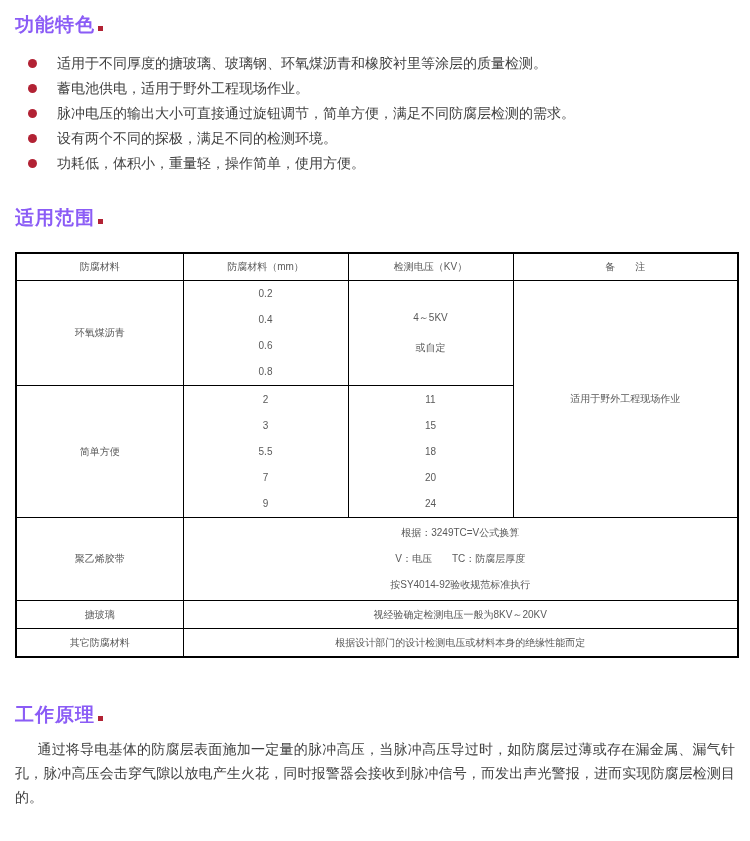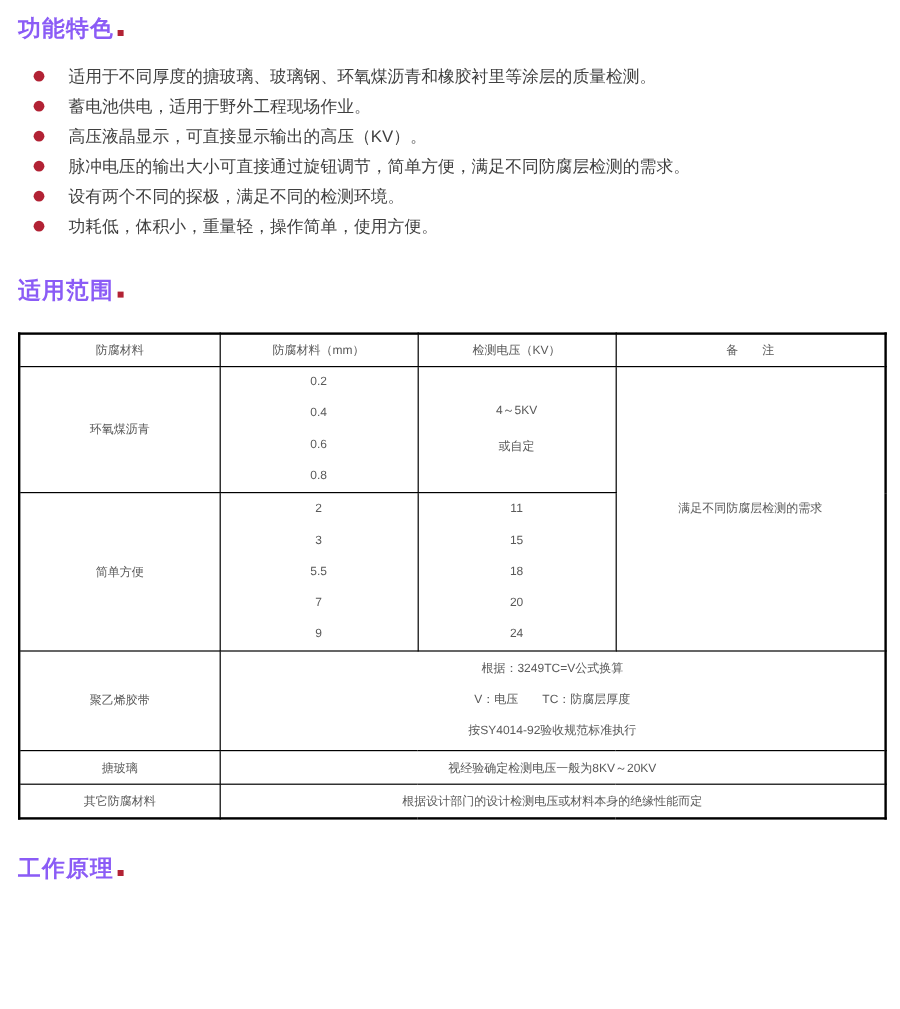--- a/index.html
+++ b/index.html
@@ -38,37 +38,36 @@
   }
   th.h{height:26px;}
   tr.r-epoxy td{height:104px;}
   tr.r-petro td{height:131px;}
   tr.r-poly td{height:82px;}
   tr.r-enamel td{height:27px;}
   tr.r-other td{height:27px;}
   .lines div{line-height:26px;}
   .lines-wide div{line-height:30px;}
 
-  .principle-title{margin-top:29px;}
+  .principle-title{margin-top:44px;}
   .principle-text{
     margin:9px 0 0 0;font-size:14px;line-height:24px;color:#3F3F3F;
     text-indent:1.6em;text-align:justify;
   }
 </style>
 </head>
 <body>
 
 <div class="page">
 
   <h2 class="sec-title">功能特色</h2>
 
   <ul class="features">
     <li>适用于不同厚度的搪玻璃、玻璃钢、环氧煤沥青和橡胶衬里等涂层的质量检测。</li>
     <li>蓄电池供电，适用于野外工程现场作业。</li>
-    <li>高压液晶显示，可直接显示输出的高压（KV）。</li>
     <li>脉冲电压的输出大小可直接通过旋钮调节，简单方便，满足不同防腐层检测的需求。</li>
     <li>设有两个不同的探极，满足不同的检测环境。</li>
     <li>功耗低，体积小，重量轻，操作简单，使用方便。</li>
   </ul>
 
   <h2 class="sec-title scope-title">适用范围</h2>
 
   <table class="spec">
     <colgroup>
       <col style="width:167px">
@@ -92,21 +91,21 @@
           <div>0.6</div>
           <div>0.8</div>
         </div>
       </td>
       <td>
         <div class="lines-wide">
           <div>4～5KV</div>
           <div>或自定</div>
         </div>
       </td>
-      <td rowspan="2">满足不同防腐层检测的需求</td>
+      <td rowspan="2">适用于野外工程现场作业</td>
     </tr>
     <tr class="r-petro">
       <td>简单方便</td>
       <td>
         <div class="lines">
           <div>2</div>
           <div>3</div>
           <div>5.5</div>
           <div>7</div>
           <div>9</div>
@@ -137,14 +136,15 @@
       <td colspan="3">视经验确定检测电压一般为8KV～20KV</td>
     </tr>
     <tr class="r-other">
       <td>其它防腐材料</td>
       <td colspan="3">根据设计部门的设计检测电压或材料本身的绝缘性能而定</td>
     </tr>
   </tbody>
     </table>
 
   <h2 class="sec-title principle-title">工作原理</h2>
+  <p class="principle-text">通过将导电基体的防腐层表面施加一定量的脉冲高压，当脉冲高压导过时，如防腐层过薄或存在漏金属、漏气针孔，脉冲高压会击穿气隙以放电产生火花，同时报警器会接收到脉冲信号，而发出声光警报，进而实现防腐层检测目的。</p>
 
 </div>
 
 </body></html>

